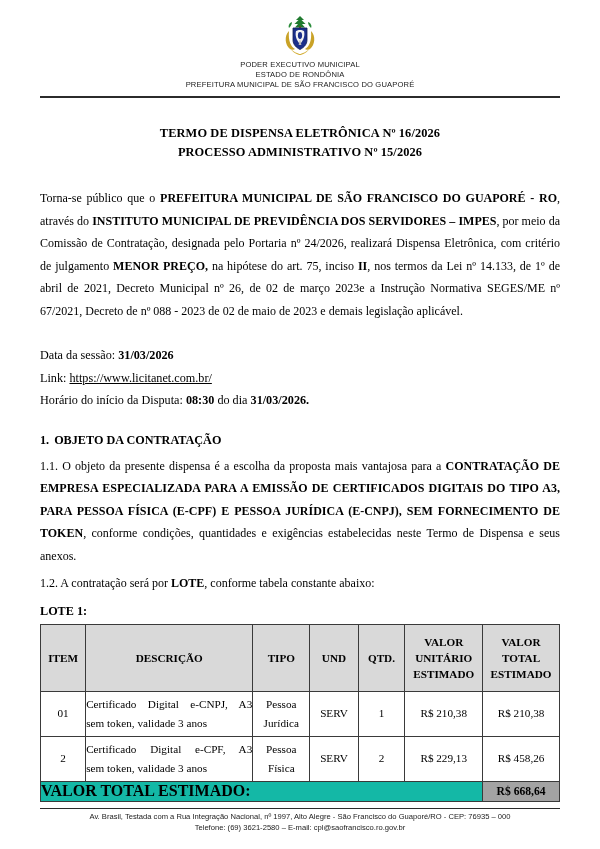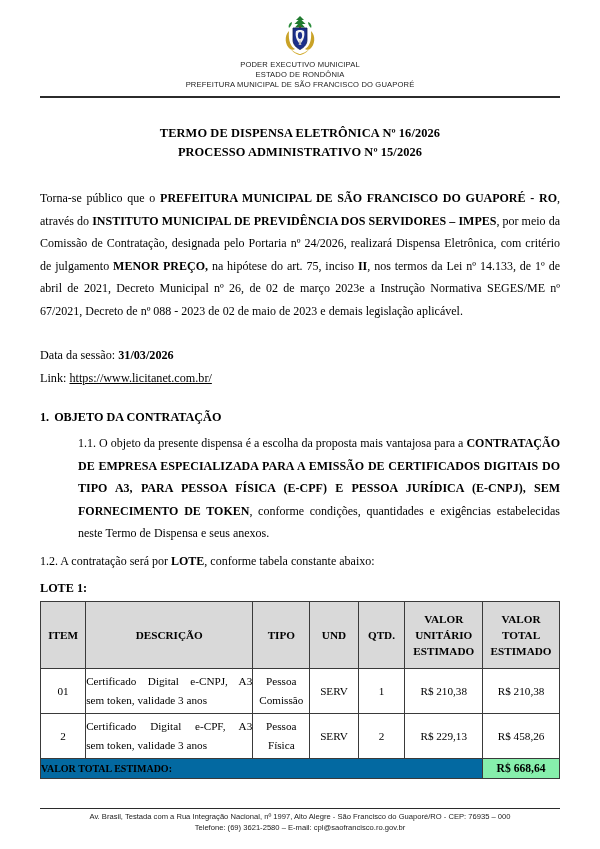--- a/index.html
+++ b/index.html
@@ -80,21 +80,21 @@
     color: #000;
   }
 
   .section-title {
     margin-top: 21px;
     font-weight: bold;
     font-size: 12.2px;
   }
   .section-title .num { margin-right: 5px; }
 
-  .par-11 { margin-top: 7px; margin-left: 38px; }
+  .par-11 { margin-top: 7px; }
   .par-12 { margin-top: 5px; }
 
   .lote-label {
     margin-top: 9px;
     font-weight: bold;
     font-size: 12.2px;
   }
 
   
   table.lote {
@@ -128,28 +128,28 @@
   td.desc {
     text-align: justify;
     text-align-last: justify;
     font-size: 11.2px;
     line-height: 19px;
     padding: 2px 5px;
     height: 44px;
   }
   td.desc .l2 { text-align-last: left; }
   td.total-label {
-    background: #0369a1;
-    font-weight: bold;
-    font-size: 10px;
+    background: #14b8a6;
+    font-weight: bold;
+    font-size: 16px;
     padding: 4px 6px;
     height: 19px;
   }
   td.total-value {
-    background: #86efac;
+    background: #a3a3a3;
     font-weight: bold;
     font-size: 11.6px;
     text-align: center;
     padding: 4px 2px;
   }
 
   
   .footer {
     position: absolute;
     left: 40px;
@@ -198,20 +198,21 @@
   </div>
 
   <div class="doc-title title-1">TERMO DE DISPENSA ELETRÔNICA Nº 16/2026</div>
   <div class="doc-title title-2">PROCESSO ADMINISTRATIVO Nº 15/2026</div>
 
   <p class="body-par par-intro"><span>Torna-se público que o </span><span class="b">PREFEITURA MUNICIPAL DE SÃO FRANCISCO DO GUAPORÉ - RO</span><span>, através do </span><span class="b">INSTITUTO MUNICIPAL DE PREVIDÊNCIA DOS SERVIDORES – IMPES</span><span>, por meio da Comissão de Contratação, designada pelo Portaria nº 24/2026, realizará Dispensa Eletrônica, com critério de julgamento </span><span class="b">MENOR PREÇO,</span><span> na hipótese do art. 75, inciso </span><span class="b">II</span><span>, nos termos da Lei nº 14.133, de 1º de abril de 2021, Decreto Municipal nº 26, de 02 de março 2023e a Instrução Normativa SEGES/ME nº 67/2021, Decreto de nº 088 - 2023 de 02 de maio de 2023 e demais legislação aplicável.</span></p>
 
   <div class="info-block">
     <div class="info-line"><span>Data da sessão: </span><span class="b">31/03/2026</span></div>
     <div class="info-line"><span>Link: </span><a class="link" href="#">https://www.licitanet.com.br/</a></div>
+    <div class="info-line"><span>Horário do início da Disputa: </span><span class="b">08:30</span><span> do dia </span><span class="b">31/03/2026.</span></div>
   </div>
 
   <div class="section-title"><span class="num">1.</span><span>OBJETO DA CONTRATAÇÃO</span></div>
 
   <p class="body-par par-11"><span>1.1. O objeto da presente dispensa é a escolha da proposta mais vantajosa para a </span><span class="b">CONTRATAÇÃO DE EMPRESA ESPECIALIZADA PARA A EMISSÃO DE CERTIFICADOS DIGITAIS DO TIPO A3, PARA PESSOA FÍSICA (E-CPF) E PESSOA JURÍDICA (E-CNPJ), SEM FORNECIMENTO DE TOKEN</span><span>, conforme condições, quantidades e exigências estabelecidas neste Termo de Dispensa e seus anexos.</span></p>
 
   <p class="body-par par-12"><span>1.2. A contratação será por </span><span class="b">LOTE</span><span>, conforme tabela constante abaixo:</span></p>
 
   <div class="lote-label">LOTE 1:</div>
 
@@ -246,21 +247,21 @@
     </thead>
     <tbody>
       <tr>
         <td class="c">01</td>
         <td class="desc">
           <div>Certificado Digital e-CNPJ, A3</div>
           <div class="l2">sem token, validade 3 anos</div>
         </td>
         <td class="c">
           <div>Pessoa</div>
-          <div>Comissão</div>
+          <div>Jurídica</div>
         </td>
         <td class="c">SERV</td>
         <td class="c">1</td>
         <td class="c">R$ 210,38</td>
         <td class="c">R$ 210,38</td>
       </tr>
       <tr>
         <td class="c">2</td>
         <td class="desc">
           <div>Certificado Digital e-CPF, A3</div>

